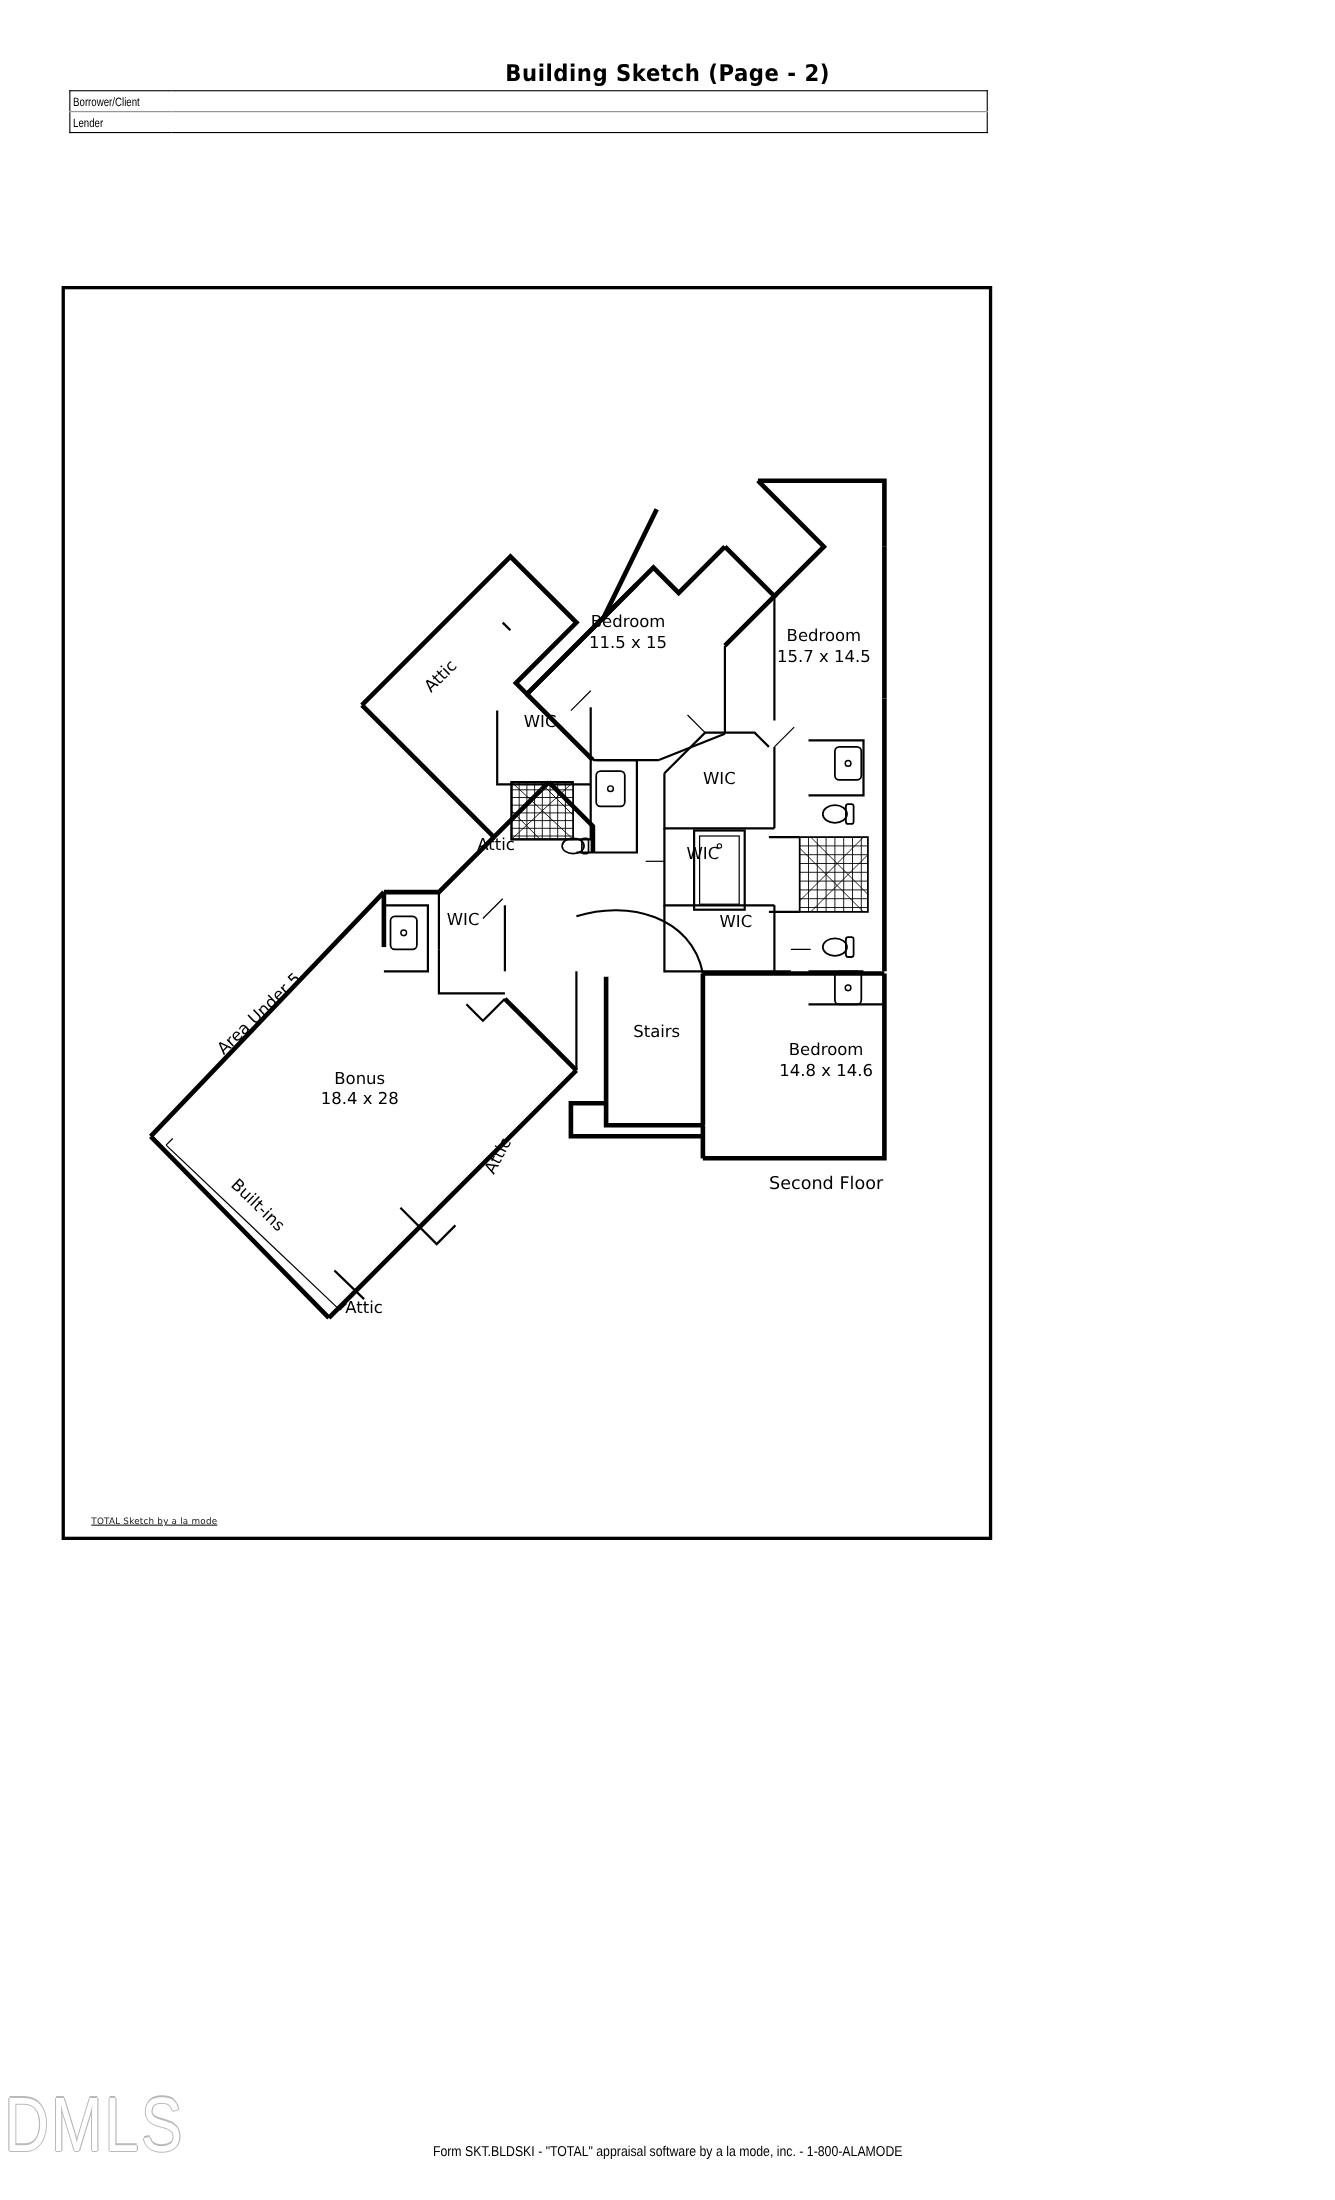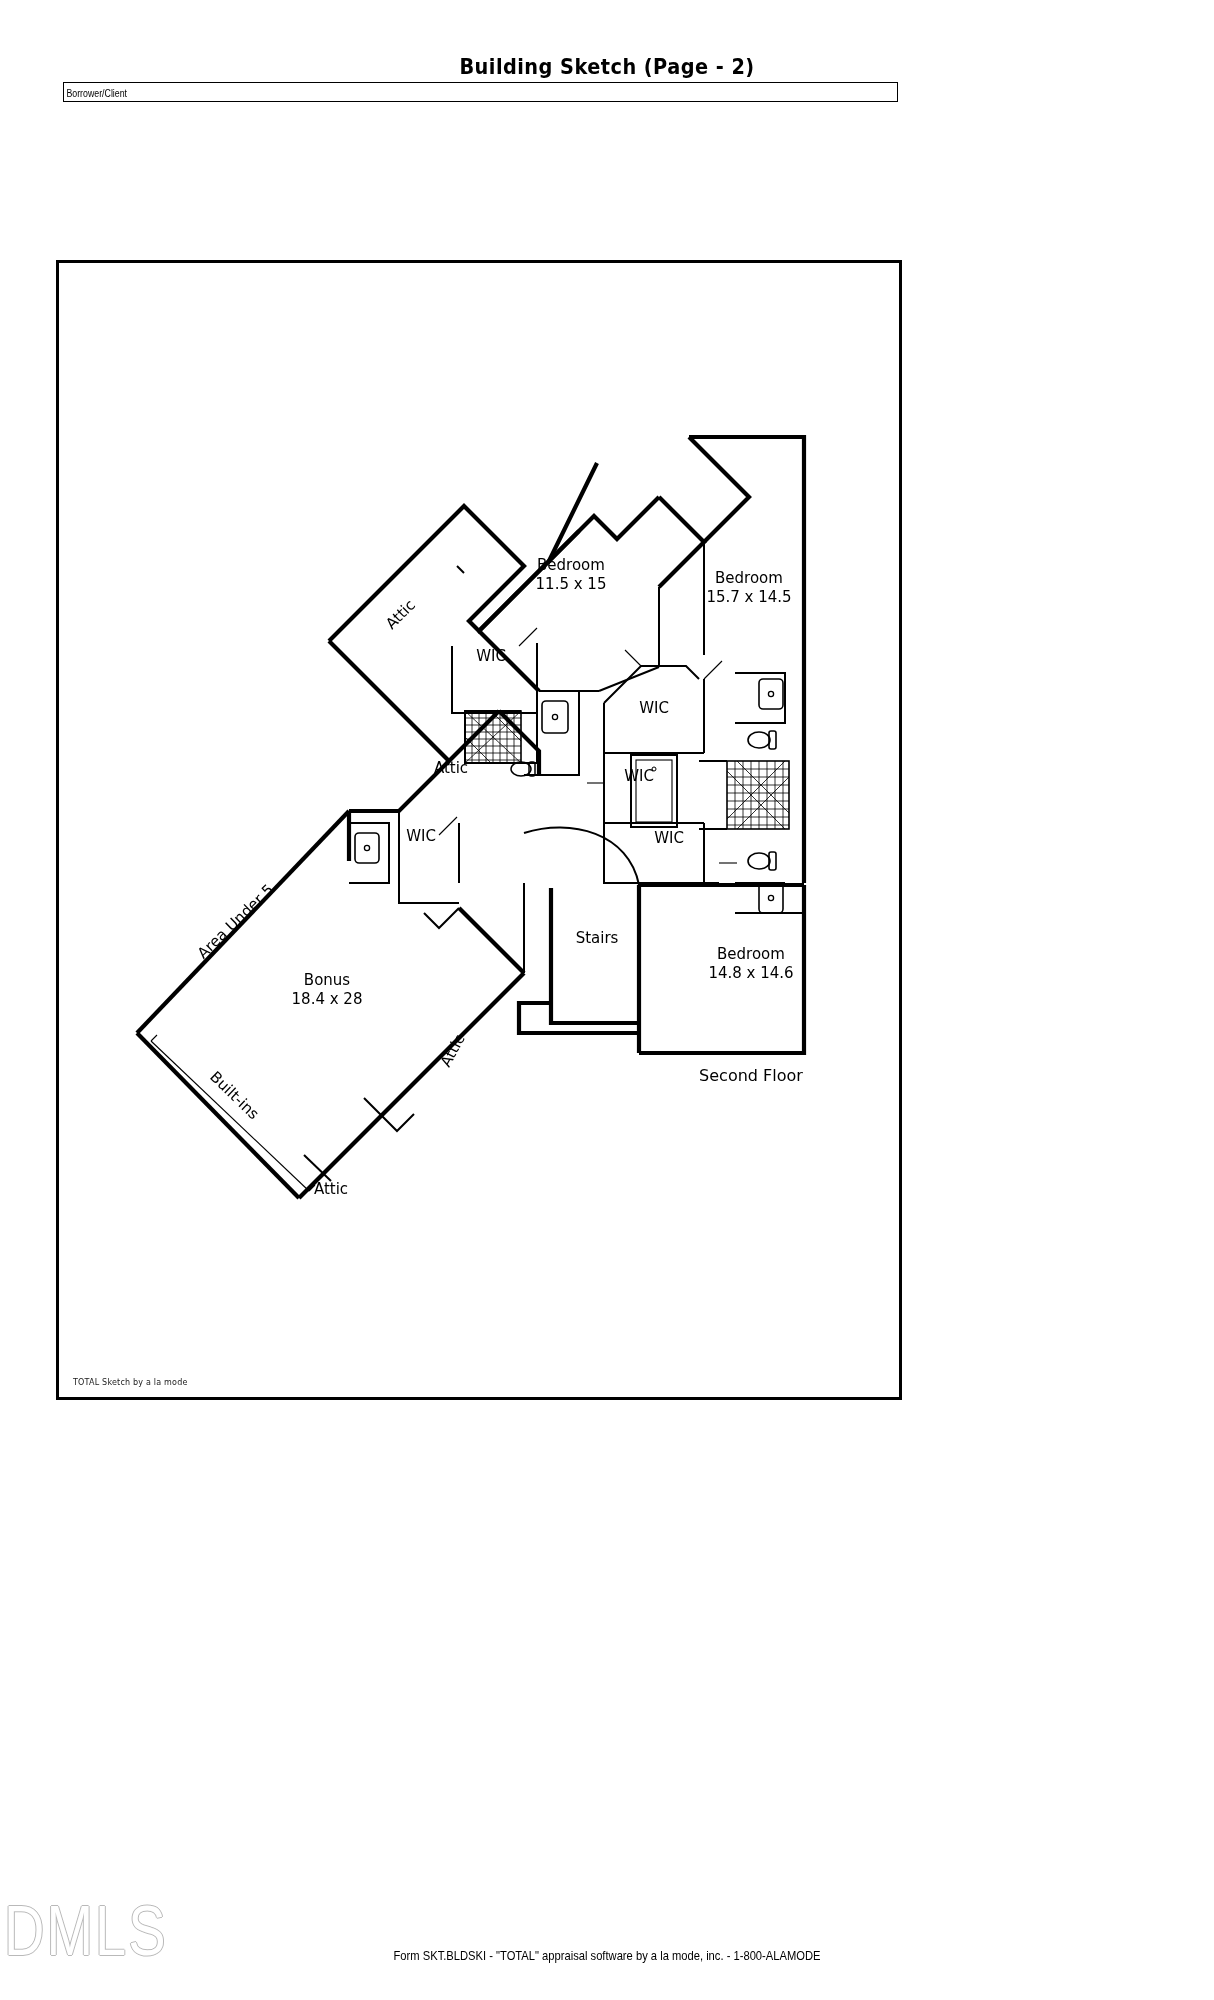--- a/index.html
+++ b/index.html
@@ -79,26 +79,27 @@
     background: #fff;
     box-sizing: border-box;
   }
   #sketch-svg {
     position: absolute;
     left: 0;
     top: 0;
   }
   #total-credit {
     position: absolute;
-    left: 14px;
+    left: 24px;
     bottom: 10px;
     font-family: "DejaVu Sans", sans-serif;
     font-size: 8px;
     letter-spacing: 0.2px;
     color: #1a1a1a;
+    text-decoration: underline;
   }
 
   
   #watermark {
     position: absolute;
     left: 4px;
     top: 1890px;
     font-family: "Liberation Sans", sans-serif;
     font-size: 56px;
     letter-spacing: 2px;
@@ -145,20 +146,28 @@
 <table id="id-table">
   <tbody>
       <tr>
     <td class="col-lbl">
       <span class="fld-label">Borrower/Client</span>
     </td>
     <td class="col-val">
       <span class="fld-value"></span>
     </td>
   </tr>
+  <tr>
+    <td class="col-lbl">
+      <span class="fld-label">Lender</span>
+    </td>
+    <td class="col-val">
+      <span class="fld-value"></span>
+    </td>
+  </tr>
 </tbody>
   </table>
 
 <div id="sketch-frame">
 
   <svg id="sketch-svg" width="840" height="1134" viewBox="0 0 840 1134">
 
     <g>
       <path class="wall" d="M 270 378 L 405 243 L 465 303 L 410 358 L 420 368
                             L 490 298 L 520 268"></path>

